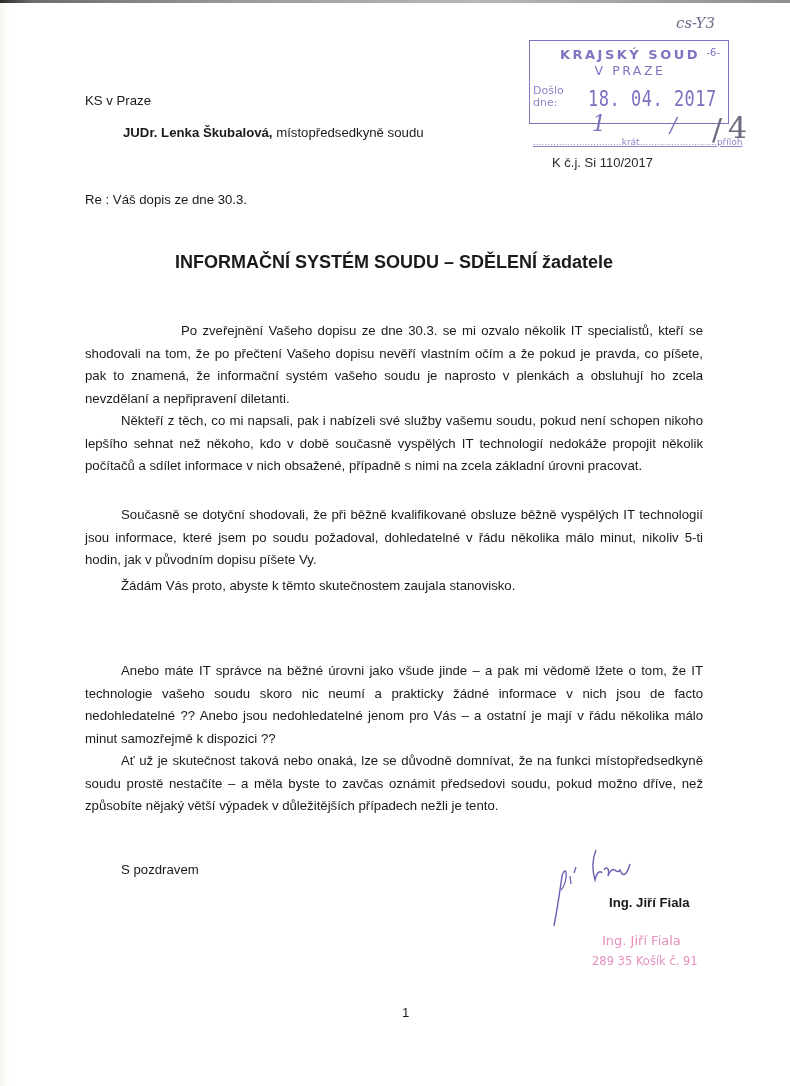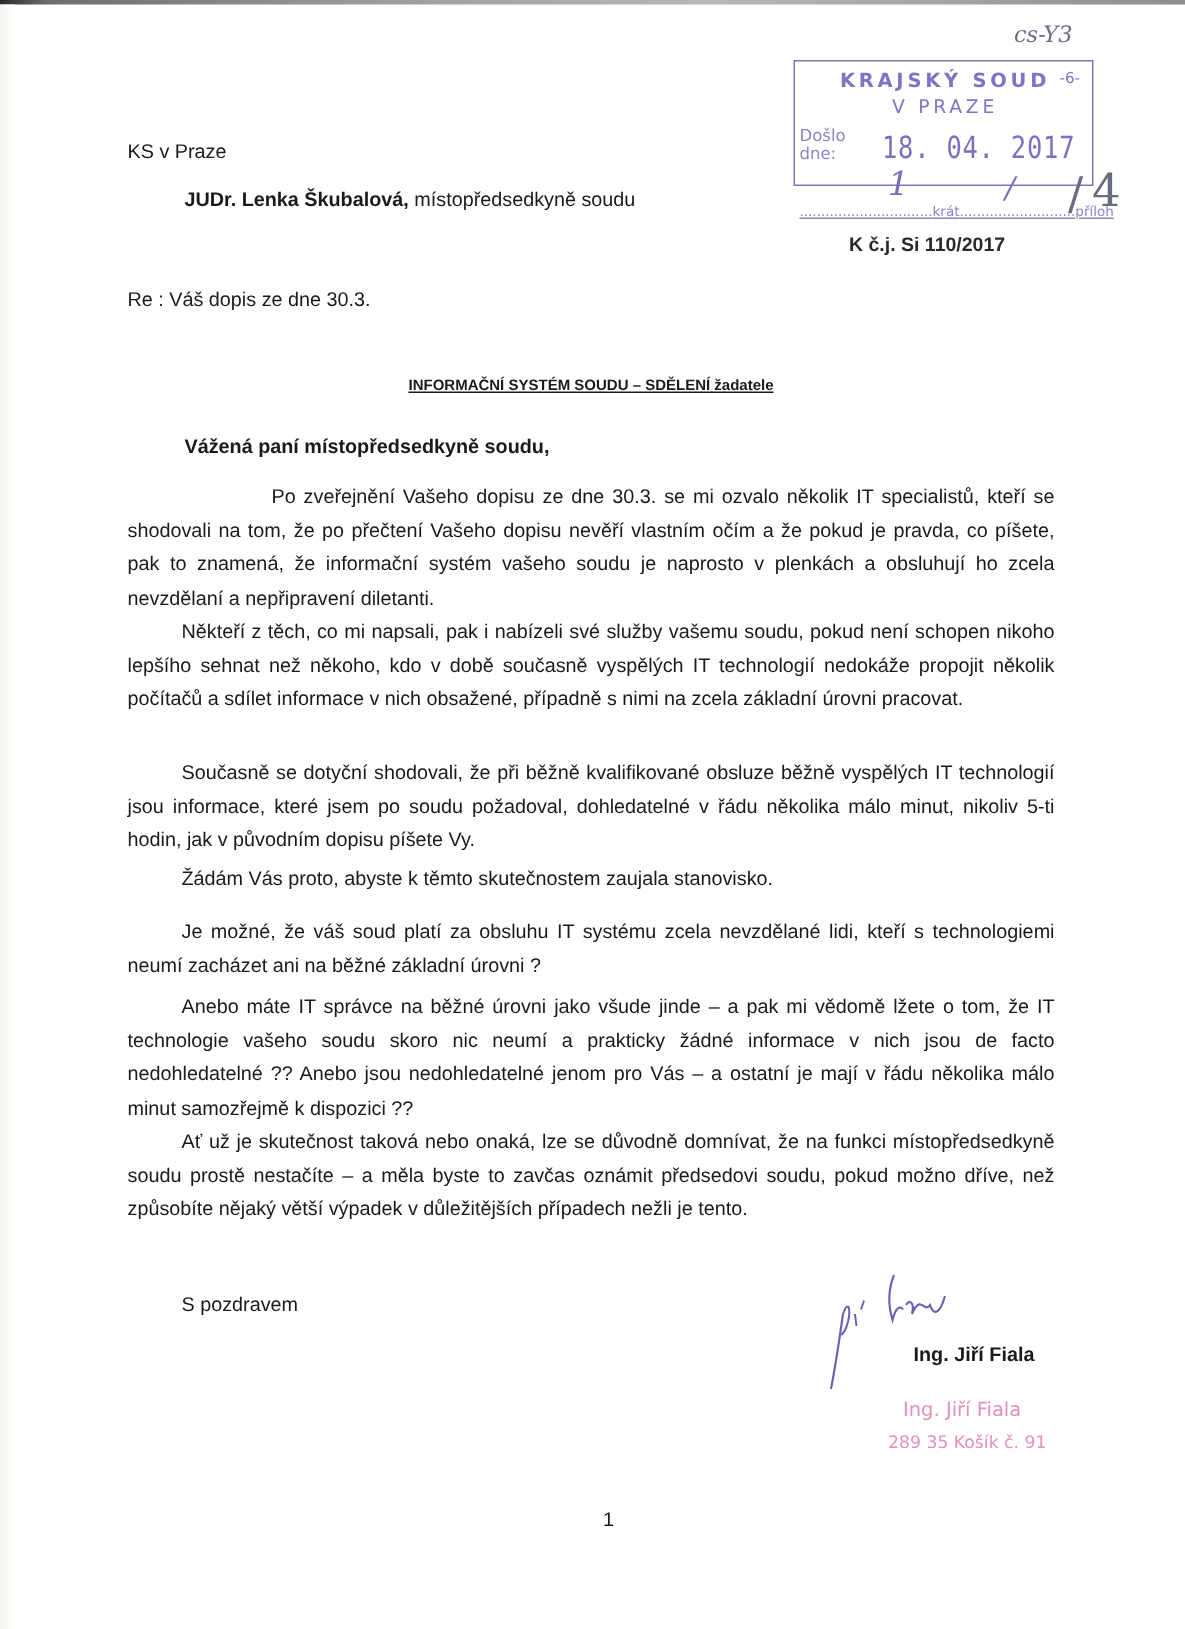--- a/index.html
+++ b/index.html
@@ -48,23 +48,22 @@
       font-size: 13.2px;
       line-height: 22.5px;
       text-align: justify;
     }
     .title {
       position: absolute;
       left: 85px;
       width: 618px;
       top: 252px;
       text-align: center;
-      font-size: 10px;
+      font-size: 18px;
       font-weight: bold;
-      text-decoration: underline;
     }
 
     
     .stamp {
       position: absolute;
       left: 529px; top: 40px;
       width: 200px; height: 84px;
       border: 1.5px solid #7f74c2;
       color: #7f74c2;
       box-sizing: border-box;
@@ -116,23 +115,23 @@
       text-decoration: underline;
     }
     .hand {
       position: absolute;
       color: #7a6fb8;
       font-family: "DejaVu Serif", serif;
       font-style: italic;
     }
     .kcj {
       position: absolute;
-      left: 566px; top: 155px;
+      left: 552px; top: 155px;
       font-size: 13px;
-      font-weight: bold;
+      font-weight: normal;
       color: #2a2a2a;
       white-space: nowrap;
     }
     .pink-stamp {
       position: absolute;
       color: #e58fbe;
       font-family: "DejaVu Sans", sans-serif;
       white-space: nowrap;
     }
   </style>
@@ -167,36 +166,32 @@
 
   <div class="txt" style="left:85px; top:90px;">KS v Praze</div>
   <div class="txt" style="left:85px; top:122px;">
     <span class="b">JUDr. Lenka Škubalová,</span><span> místopředsedkyně soudu</span>
   </div>
 
   <div class="txt" style="left:85px; top:189px;">Re : Váš dopis ze dne 30.3.</div>
 
   <div class="title">INFORMAČNÍ SYSTÉM SOUDU – SDĚLENÍ žadatele</div>
 
-  <div class="txt b" style="left:85px; top:287px;">Vážená paní místopředsedkyně soudu,</div>
 
   <div class="para" style="top:320px; text-indent:96px;">
     <span>Po zveřejnění Vašeho dopisu ze dne 30.3. se mi ozvalo několik IT specialistů, kteří se shodovali na tom, že po přečtení Vašeho dopisu nevěří vlastním očím a že pokud je pravda, co píšete, pak to znamená, že informační systém vašeho soudu je naprosto v plenkách a obsluhují ho zcela nevzdělaní a nepřipravení diletanti.</span>
   </div>
   <div class="para" style="top:410px; text-indent:36px;">
     <span>Někteří z těch, co mi napsali, pak i nabízeli své služby vašemu soudu, pokud není schopen nikoho lepšího sehnat než někoho, kdo v době současně vyspělých IT technologií nedokáže propojit několik počítačů a sdílet informace v nich obsažené, případně s nimi na zcela základní úrovni pracovat.</span>
   </div>
   <div class="para" style="top:504px; text-indent:36px;">
     <span>Současně se dotyční shodovali, že při běžně kvalifikované obsluze běžně vyspělých IT technologií jsou informace, které jsem po soudu požadoval, dohledatelné v řádu několika málo minut, nikoliv 5-ti hodin, jak v původním dopisu píšete Vy.</span>
   </div>
   <div class="para" style="top:575px; text-indent:36px;">
     <span>Žádám Vás proto, abyste k těmto skutečnostem zaujala stanovisko.</span>
-  </div>
-  <div class="para" style="top:610px; text-indent:36px;">
-    <span>Je možné, že váš soud platí za obsluhu IT systému zcela nevzdělané lidi, kteří s technologiemi neumí zacházet ani na běžné základní úrovni ?</span>
   </div>
   <div class="para" style="top:660px; text-indent:36px;">
     <span>Anebo máte IT správce na běžné úrovni jako všude jinde – a pak mi vědomě lžete o tom, že IT technologie vašeho soudu skoro nic neumí a prakticky žádné informace v nich jsou de facto nedohledatelné ??  Anebo jsou nedohledatelné jenom pro Vás – a ostatní je mají v řádu několika málo minut samozřejmě k dispozici ??</span>
   </div>
   <div class="para" style="top:750px; text-indent:36px;">
     <span>Ať už je skutečnost taková nebo onaká, lze se důvodně domnívat, že na funkci místopředsedkyně soudu prostě nestačíte – a měla byste to zavčas oznámit předsedovi soudu, pokud možno dříve, než způsobíte nějaký větší výpadek v důležitějších případech nežli je tento.</span>
   </div>
 
   <div class="txt" style="left:121px; top:859px;">S pozdravem</div>
 

